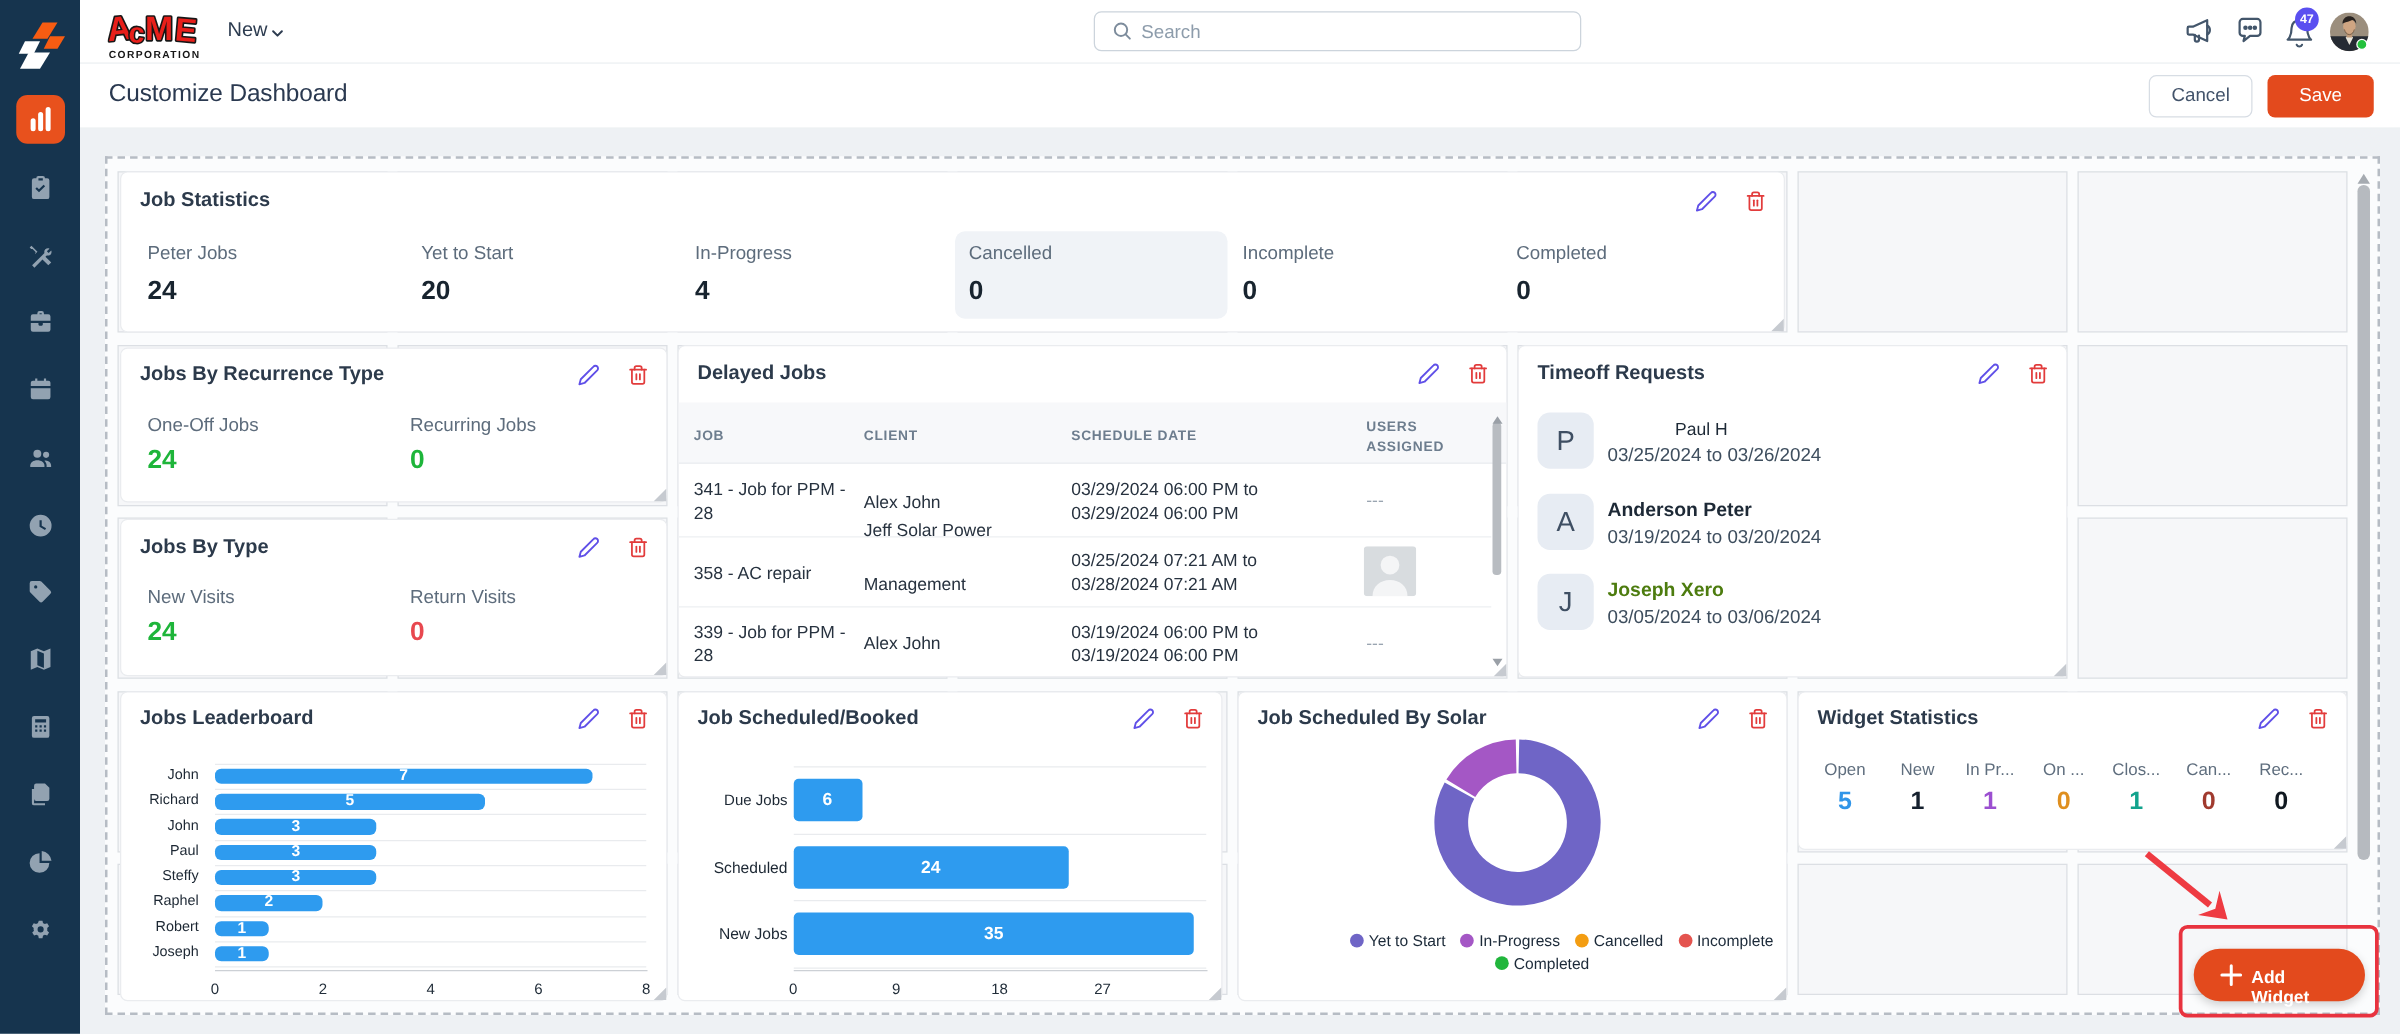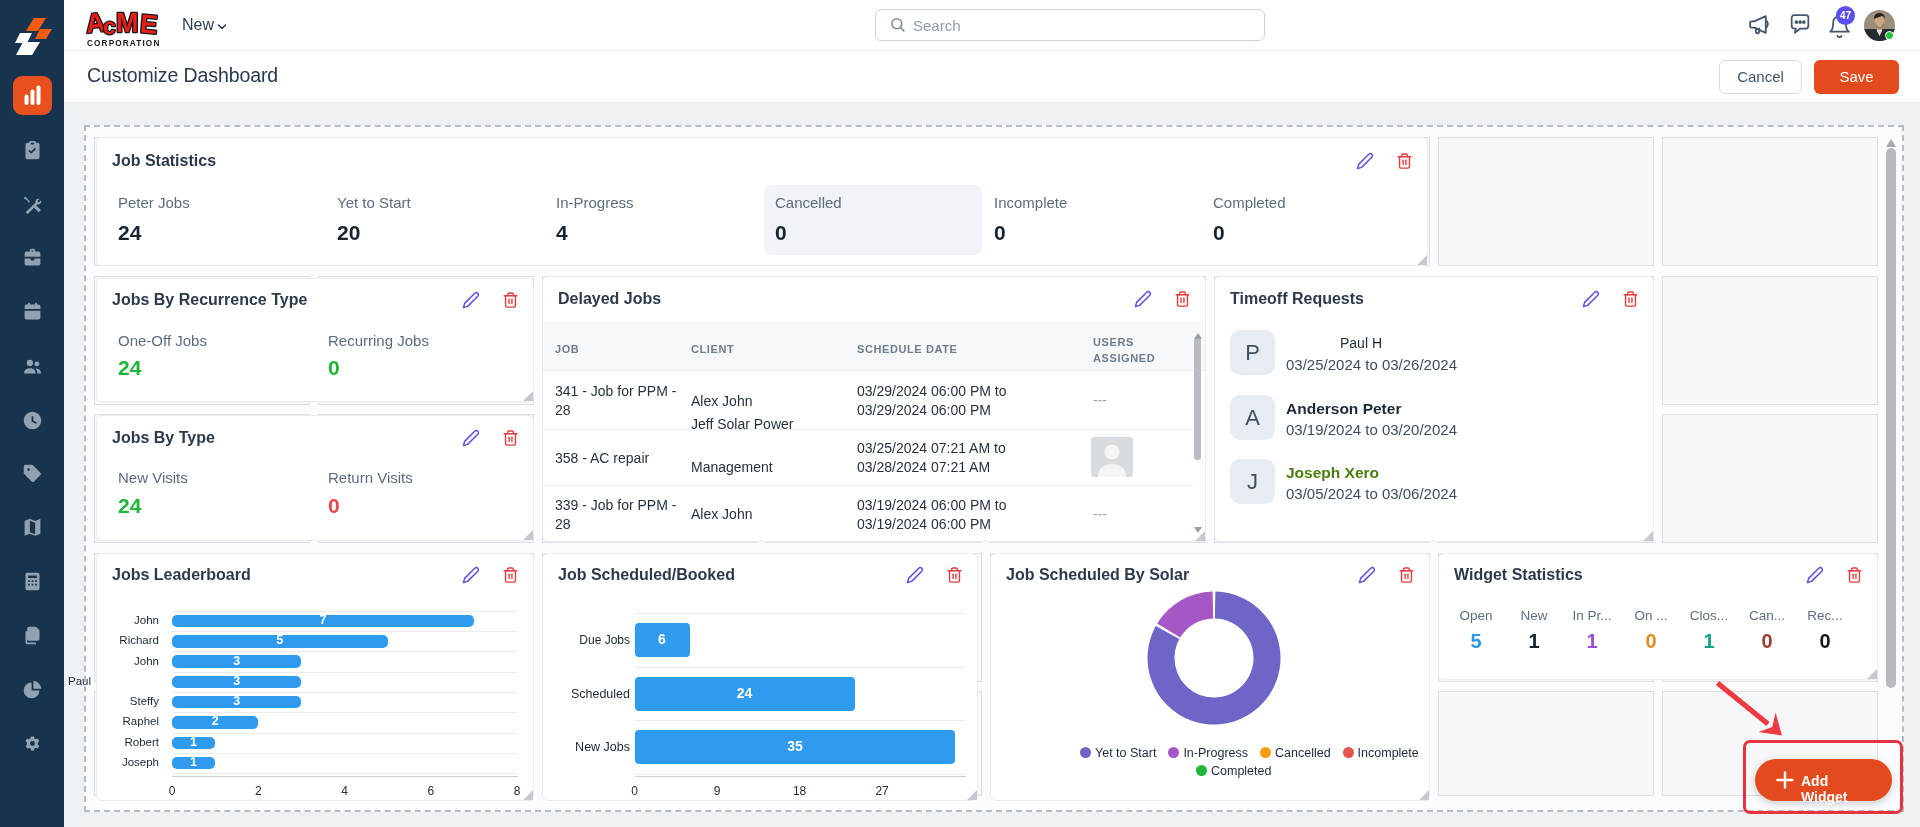--- a/index.html
+++ b/index.html
@@ -327,21 +327,21 @@
     <div class="abs" style="left:172px;top:775.8px;width:346px;height:1px;background:#ccd0d5;"></div>
     <div class="blab" style="left:0;top:613.9px;width:159px;font-size:11.5px;">John</div>
     <div class="bar" style="left:172px;top:614.7px;width:301.9px;height:12.5px;border-radius:5px;"></div>
     <div class="barv" style="left:172px;top:612.9px;width:301.9px;font-size:12.5px;">7</div>
     <div class="blab" style="left:0;top:634.2px;width:159px;font-size:11.5px;">Richard</div>
     <div class="bar" style="left:172px;top:635.0px;width:215.7px;height:12.5px;border-radius:5px;"></div>
     <div class="barv" style="left:172px;top:633.2px;width:215.7px;font-size:12.5px;">5</div>
     <div class="blab" style="left:0;top:654.5px;width:159px;font-size:11.5px;">John</div>
     <div class="bar" style="left:172px;top:655.3px;width:129.4px;height:12.5px;border-radius:5px;"></div>
     <div class="barv" style="left:172px;top:653.5px;width:129.4px;font-size:12.5px;">3</div>
-    <div class="blab" style="left:0;top:674.8px;width:159px;font-size:11.5px;text-align:center;">Paul</div>
+    <div class="blab" style="left:0;top:674.8px;width:159px;font-size:11.5px;">Paul</div>
     <div class="bar" style="left:172px;top:675.6px;width:129.4px;height:12.5px;border-radius:5px;"></div>
     <div class="barv" style="left:172px;top:673.8px;width:129.4px;font-size:12.5px;">3</div>
     <div class="blab" style="left:0;top:695.1px;width:159px;font-size:11.5px;">Steffy</div>
     <div class="bar" style="left:172px;top:695.9px;width:129.4px;height:12.5px;border-radius:5px;"></div>
     <div class="barv" style="left:172px;top:694.1px;width:129.4px;font-size:12.5px;">3</div>
     <div class="blab" style="left:0;top:715.4px;width:159px;font-size:11.5px;">Raphel</div>
     <div class="bar" style="left:172px;top:716.2px;width:86.3px;height:12.5px;border-radius:5px;"></div>
     <div class="barv" style="left:172px;top:714.4px;width:86.3px;font-size:12.5px;">2</div>
     <div class="blab" style="left:0;top:735.8px;width:159px;font-size:11.5px;">Robert</div>
     <div class="bar" style="left:172px;top:736.5px;width:43.1px;height:12.5px;border-radius:5px;"></div>

